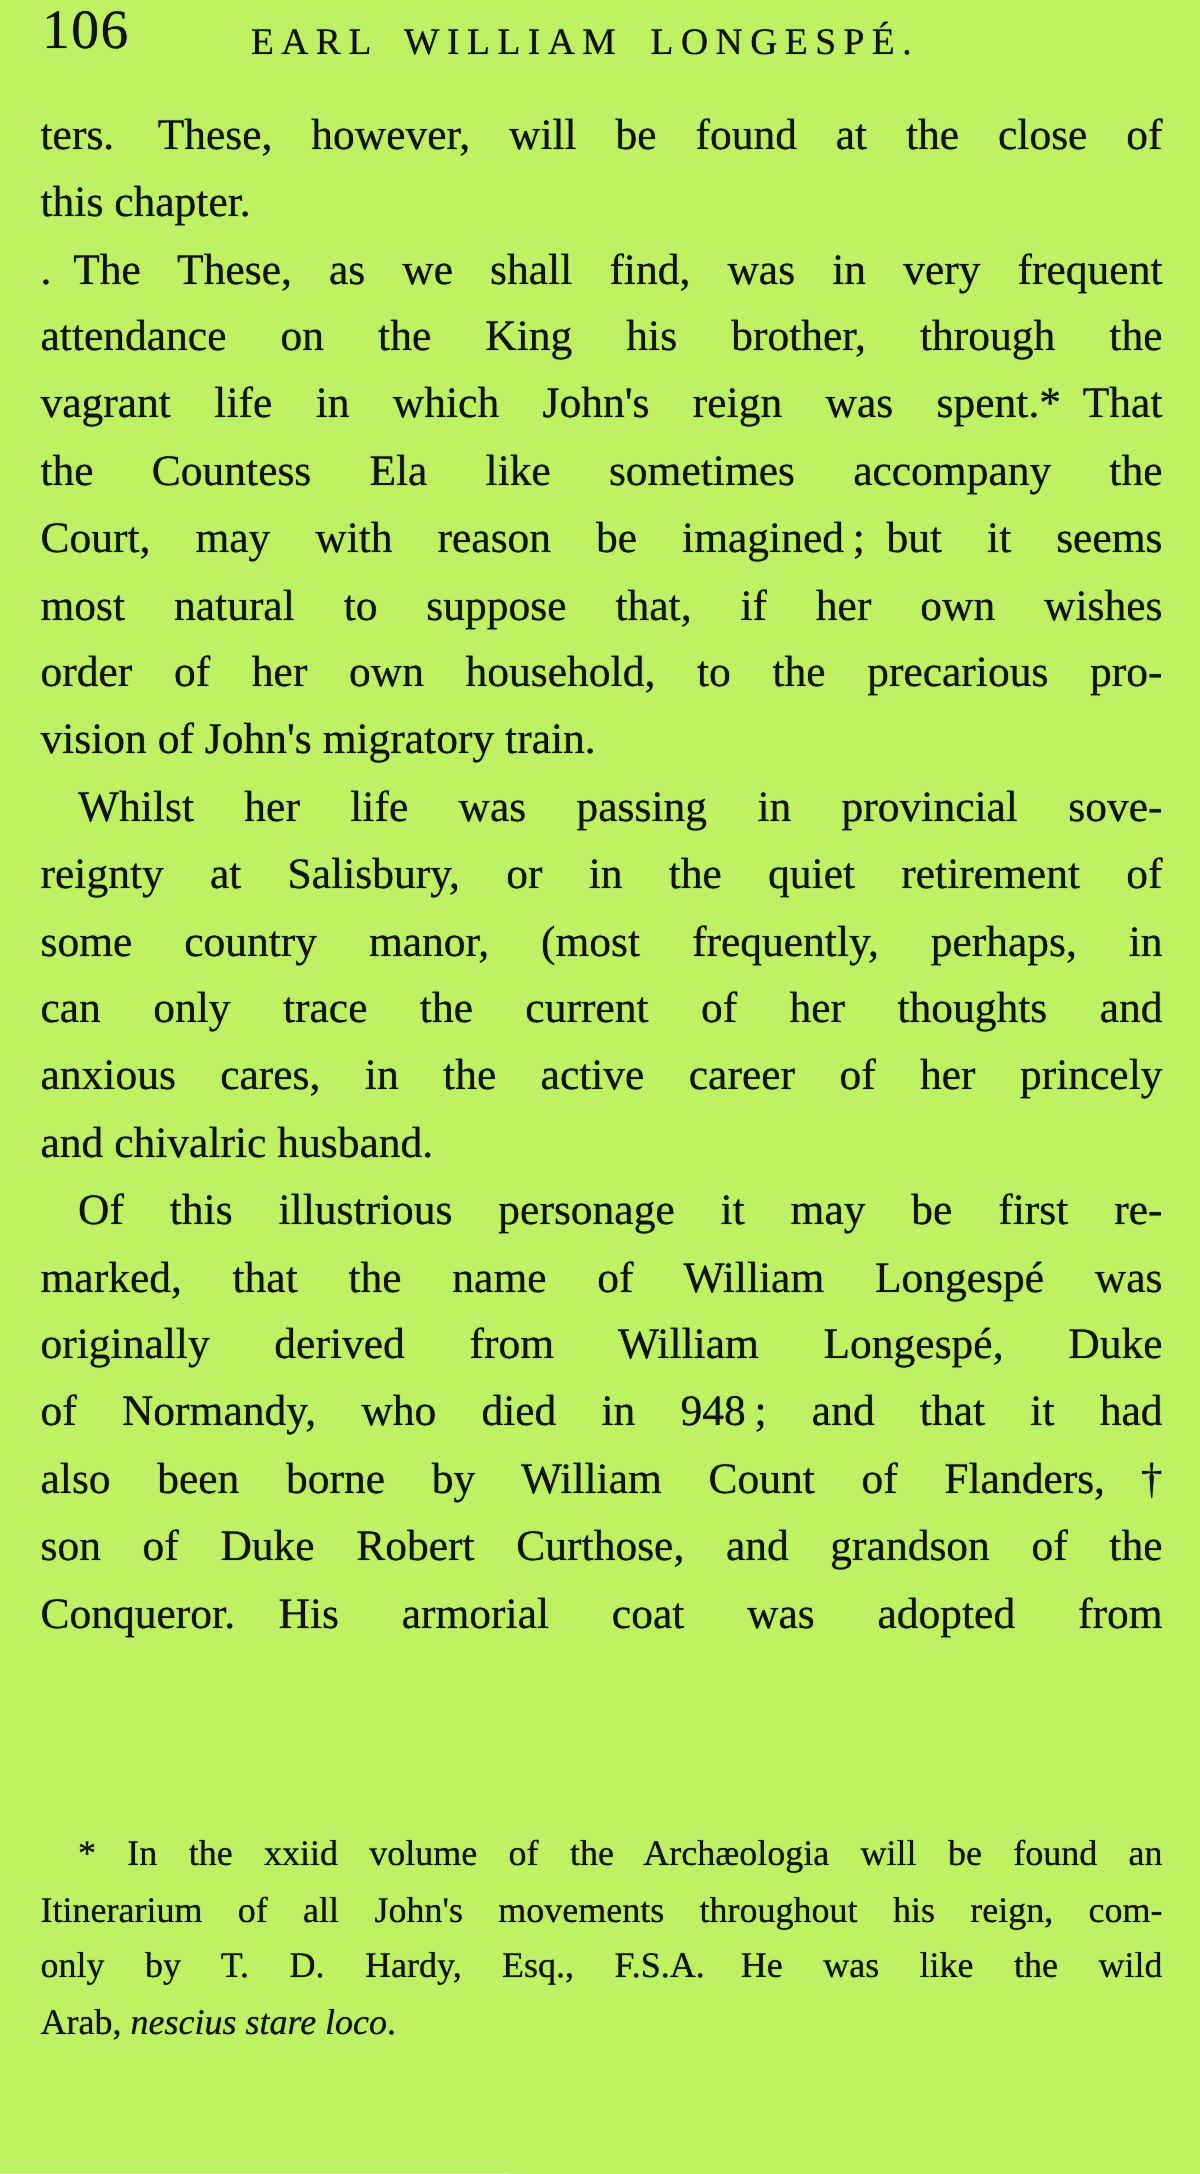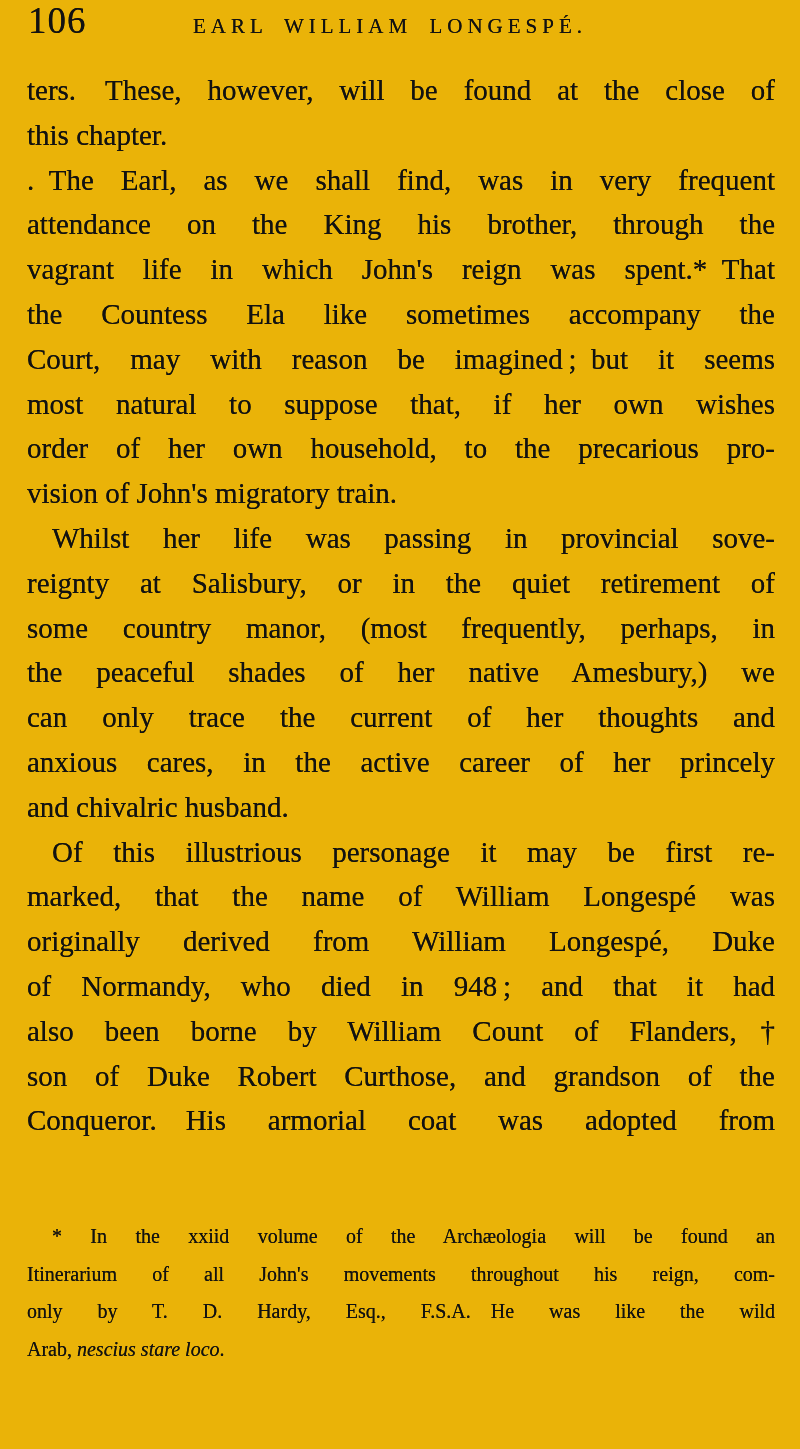--- a/index.html
+++ b/index.html
@@ -4,41 +4,41 @@
 <style>
   html, body {
     margin: 0;
     padding: 0;
     background: #e8e8e8;
   }
   .page {
     position: relative;
     width: 800px;
     height: 1449px;
-    background: #eab308;
+    background: #bef264;
     overflow: hidden;
     font-family: "Liberation Serif", "DejaVu Serif", serif;
     color: #121212;
     text-shadow: 0 0 0.6px rgba(10,10,10,0.85);
   }
   .page-number {
     position: absolute;
     left: 28px;
     top: 2px;
     font-size: 37px;
     line-height: 1;
     letter-spacing: 1px;
   }
   .running-header {
     position: absolute;
     left: 27px;
     top: 16px;
     width: 726px;
     text-align: center;
-    font-size: 21px;
+    font-size: 25px;
     line-height: 1;
     letter-spacing: 5px;
     word-spacing: 7px;
     white-space: nowrap;
   }
   .body-text {
     position: absolute;
     left: 27px;
     top: 68px;
     width: 748px;
@@ -48,21 +48,21 @@
     line-height: 44.8px;
     height: 44.8px;
     white-space: nowrap;
     text-align: right;
   }
   .footnotes {
     position: absolute;
     left: 27px;
     top: 1218px;
     width: 748px;
-    font-size: 20px;
+    font-size: 24px;
   }
   .footnotes .line {
     line-height: 37.5px;
     height: 37.5px;
     white-space: nowrap;
   }
   .just {
     text-align: justify;
     text-align-last: justify;
   }
@@ -82,32 +82,31 @@
 
 <div class="page">
 
   <div class="page-number">106</div>
 
   <div class="running-header">EARL WILLIAM LONGESPÉ.</div>
 
   <div class="body-text">
     <div class="line just">ters. These, however, will be found at the close of</div>
     <div class="line left">this chapter.</div>
-    <div class="line just">. The Earl, as we shall find, was in very frequent</div>
+    <div class="line just">. The These, as we shall find, was in very frequent</div>
     <div class="line just">attendance on the King his brother, through the</div>
     <div class="line just">vagrant life in which John's reign was spent.* That</div>
     <div class="line just">the Countess Ela like sometimes accompany the</div>
     <div class="line just">Court, may with reason be imagined ; but it seems</div>
     <div class="line just">most natural to suppose that, if her own wishes</div>
     <div class="line just">order of her own household, to the precarious pro-</div>
     <div class="line left">vision of John's migratory train.</div>
     <div class="line just ind">Whilst her life was passing in provincial sove-</div>
     <div class="line just">reignty at Salisbury, or in the quiet retirement of</div>
     <div class="line just">some country manor, (most frequently, perhaps, in</div>
-    <div class="line just">the peaceful shades of her native Amesbury,) we</div>
     <div class="line just">can only trace the current of her thoughts and</div>
     <div class="line just">anxious cares, in the active career of her princely</div>
     <div class="line left">and chivalric husband.</div>
     <div class="line just ind">Of this illustrious personage it may be first re-</div>
     <div class="line just">marked, that the name of William Longespé was</div>
     <div class="line just">originally derived from William Longespé, Duke</div>
     <div class="line just">of Normandy, who died in 948 ; and that it had</div>
     <div class="line just">also been borne by William Count of Flanders,†</div>
     <div class="line just">son of Duke Robert Curthose, and grandson of the</div>
     <div class="line just">Conqueror. His armorial coat was adopted from</div>

